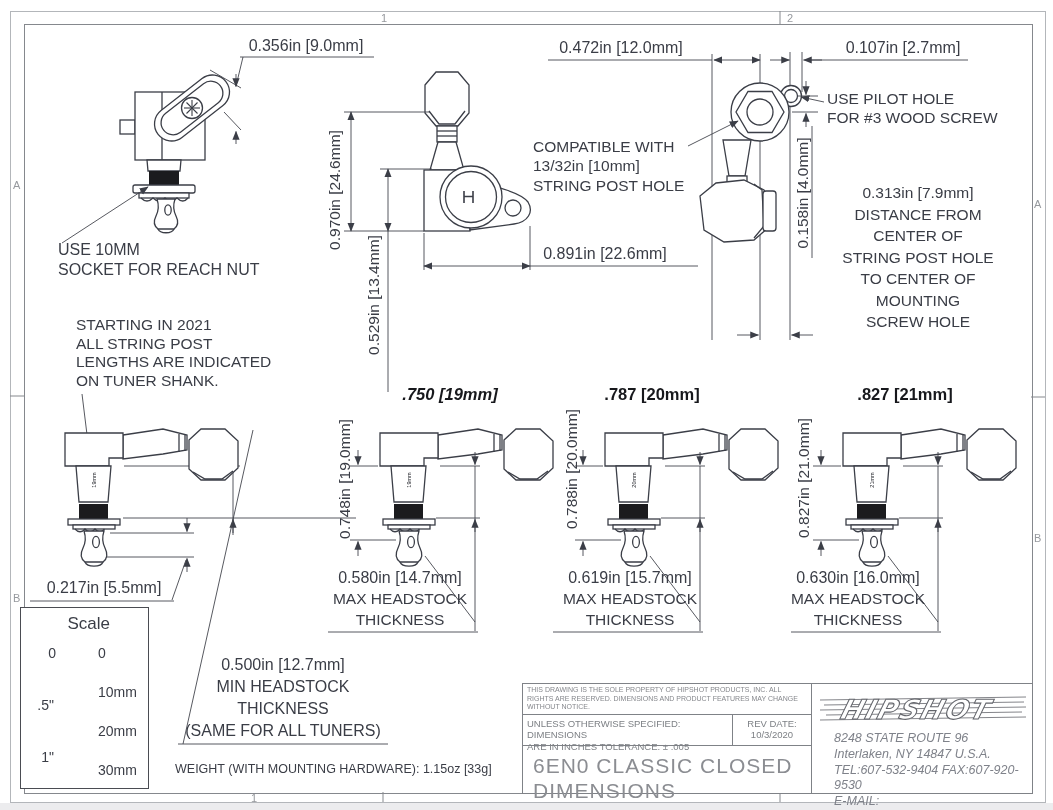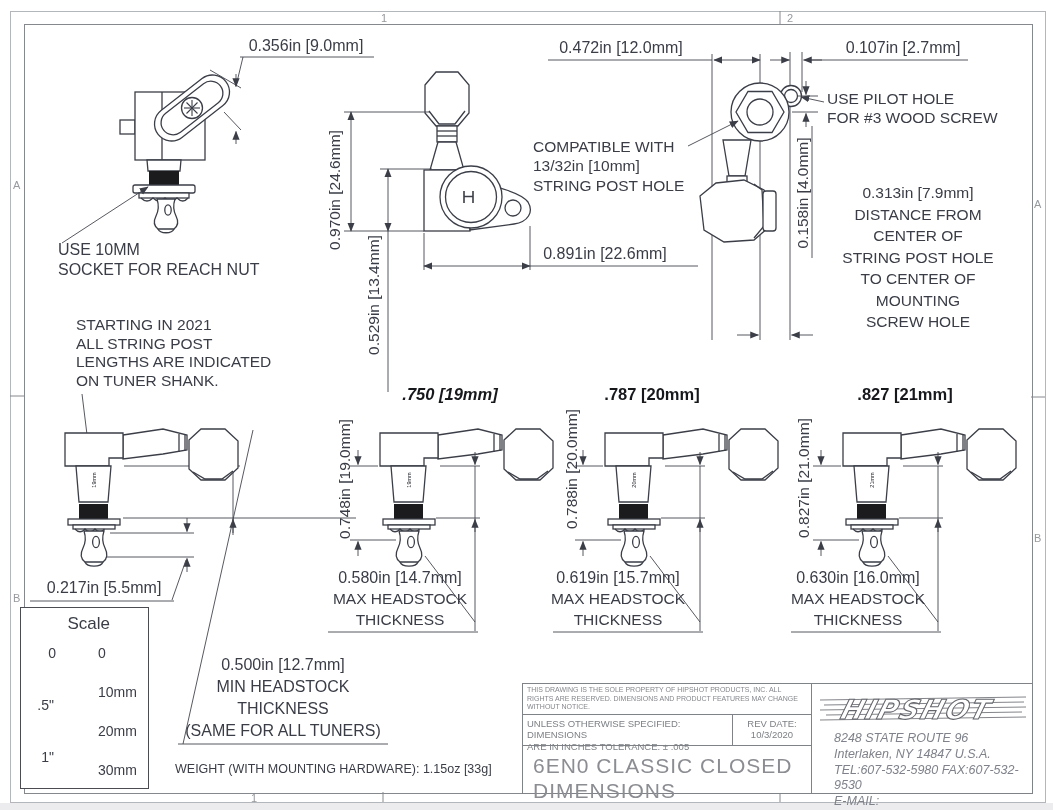--- a/index.html
+++ b/index.html
@@ -308,21 +308,21 @@
 
 <div class="t rot" style="left:269px;top:470px;width:150px;">0.748in [19.0mm]</div>
 <div class="t rot" style="left:496px;top:460px;width:150px;">0.788in [20.0mm]</div>
 <div class="t rot" style="left:728px;top:469px;width:150px;">0.827in [21.0mm]</div>
 
 <div class="t blk" style="left:315px;top:567px;width:170px;line-height:21px;">
   <div style="font-size:16px;">0.580in [14.7mm]</div>
   <div>MAX HEADSTOCK</div>
   <div>THICKNESS</div>
 </div>
-<div class="t blk" style="left:533px;top:567px;width:170px;line-height:21px;">
+<div class="t blk" style="left:545px;top:567px;width:170px;line-height:21px;">
   <div style="font-size:16px;">0.619in [15.7mm]</div>
   <div>MAX HEADSTOCK</div>
   <div>THICKNESS</div>
 </div>
 <div class="t blk" style="left:773px;top:567px;width:170px;line-height:21px;">
   <div style="font-size:16px;">0.630in [16.0mm]</div>
   <div>MAX HEADSTOCK</div>
   <div>THICKNESS</div>
 </div>
 
@@ -374,19 +374,19 @@
         <line x1="8" y1="27" x2="204" y2="24"></line>
         <line x1="2" y1="32" x2="208" y2="29"></line>
       </g>
       <g transform="translate(105,0) skewX(-16)">
         <text x="0" y="31" text-anchor="middle" font-family="DejaVu Sans, sans-serif" font-weight="bold" font-style="italic" font-size="27" letter-spacing="2" fill="#ffffff" stroke="#63656b" stroke-width="1.1">HIPSHOT</text>
       </g>
     </svg>
     <div class="tb-addr">
       <div>8248 STATE ROUTE 96</div>
       <div>Interlaken, NY 14847 U.S.A.</div>
-      <div>TEL:607-532-5980 FAX:607-532-9530</div>
+      <div>TEL:607-532-9404 FAX:607-920-9530</div>
       <div>E-MAIL: info@HipshotProducts.com</div>
     </div>
   </div>
 </div>
 
 </div>
 
 </body></html>

